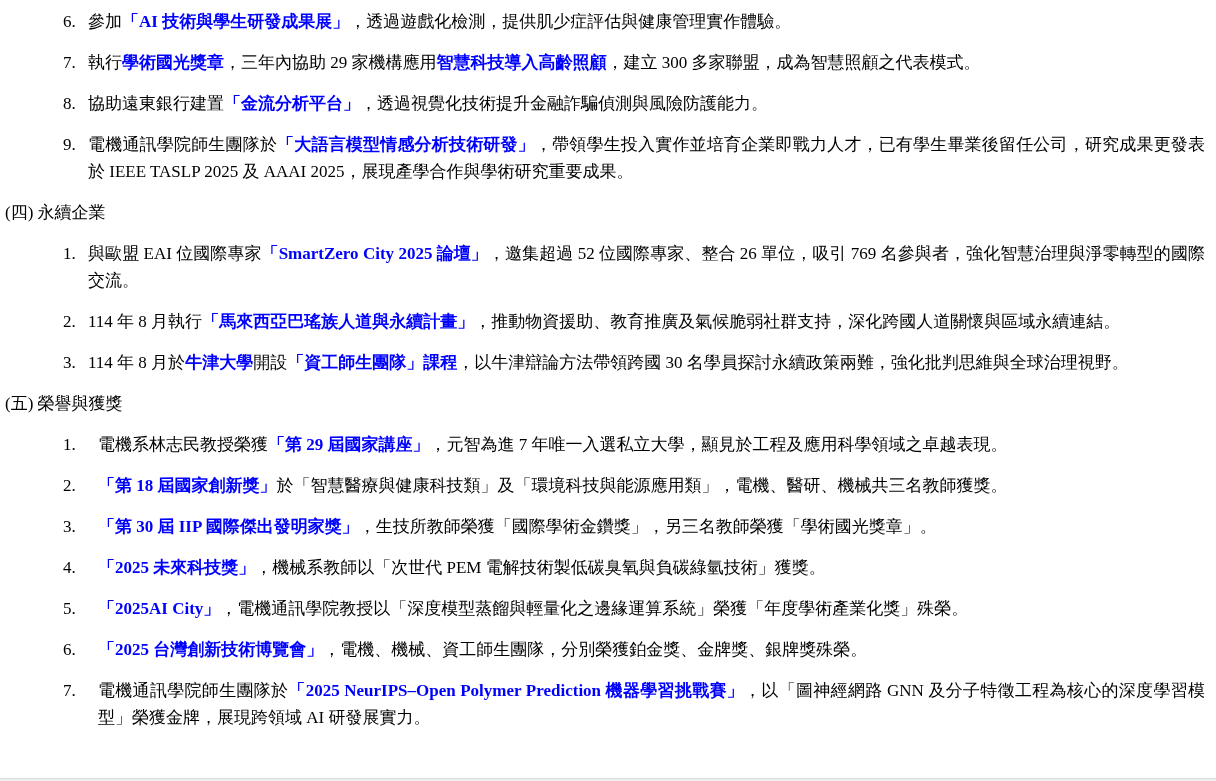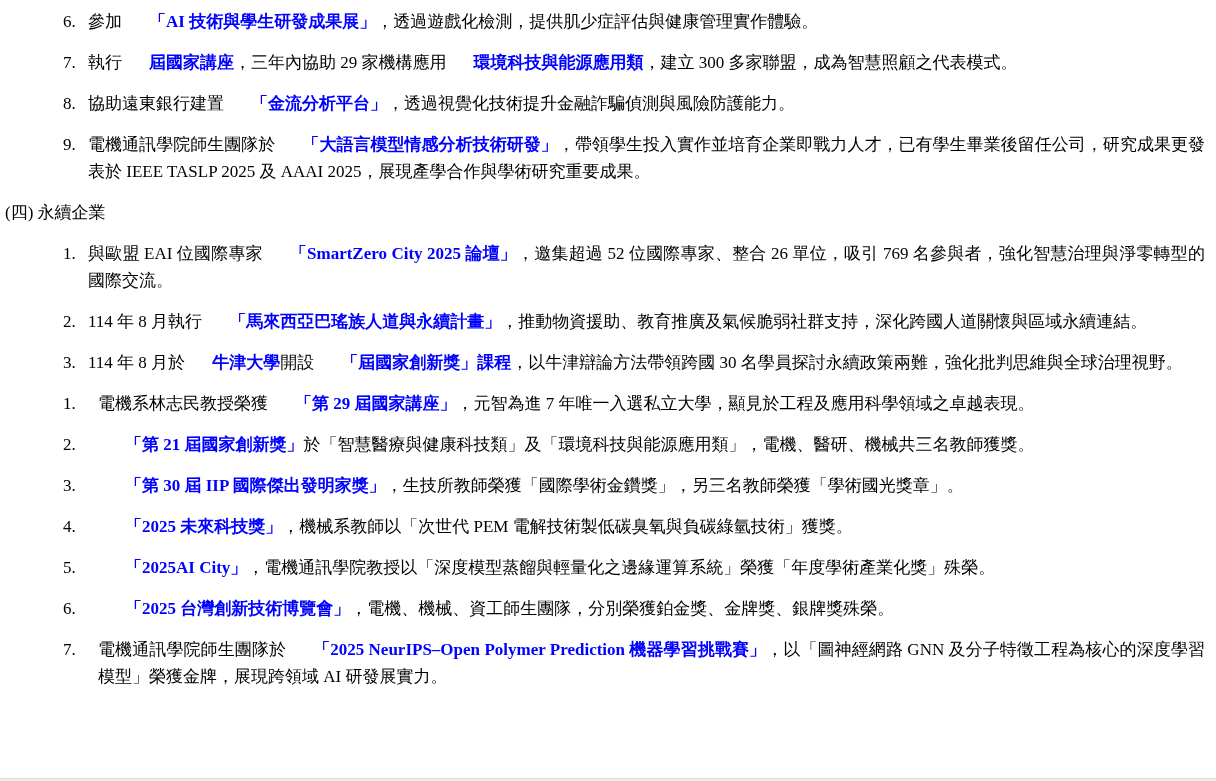--- a/index.html
+++ b/index.html
@@ -36,21 +36,20 @@
     flex: 1;
     text-align: justify;
   }
   .heading {
     margin: 0 0 14px 5px;
     line-height: 27px;
   }
   .em {
     color: #0000ff;
     font-weight: bold;
-    margin-left: 27px;
   }
   .bottom-edge {
     position: absolute;
     left: 0;
     bottom: 0;
     width: 100%;
     height: 2px;
     background: #ededed;
     border-top: 1px solid #dcdcdc;
   }
@@ -60,21 +59,21 @@
 
 <div class="doc">
 
   <div class="li list-a">
     <span class="num">6.</span>
     <span class="txt"><span class="run">參加</span><span class="run em">「AI 技術與學生研發成果展」</span><span class="run">，透過遊戲化檢測，提供肌少症評估與健康管理實作體驗。</span></span>
   </div>
 
   <div class="li list-a">
     <span class="num">7.</span>
-    <span class="txt"><span class="run">執行</span><span class="run em">屆國家講座</span><span class="run">，三年內協助 29 家機構應用</span><span class="run em">環境科技與能源應用類</span><span class="run">，建立 300 多家聯盟，成為智慧照顧之代表模式。</span></span>
+    <span class="txt"><span class="run">執行</span><span class="run em">學術國光獎章</span><span class="run">，三年內協助 29 家機構應用</span><span class="run em">智慧科技導入高齡照顧</span><span class="run">，建立 300 多家聯盟，成為智慧照顧之代表模式。</span></span>
   </div>
 
   <div class="li list-a">
     <span class="num">8.</span>
     <span class="txt"><span class="run">協助遠東銀行建置</span><span class="run em">「金流分析平台」</span><span class="run">，透過視覺化技術提升金融詐騙偵測與風險防護能力。</span></span>
   </div>
 
   <div class="li list-a">
     <span class="num">9.</span>
     <span class="txt"><span class="run">電機通訊學院師生團隊於</span><span class="run em">「大語言模型情感分析技術研發」</span><span class="run">，帶領學生投入實作並培育企業即戰力人才，已有學生畢業後留任公司，研究成果更發表於 IEEE TASLP 2025 及 AAAI 2025，展現產學合作與學術研究重要成果。</span></span>
@@ -87,32 +86,33 @@
     <span class="txt"><span class="run">與歐盟 EAI 位國際專家</span><span class="run em">「SmartZero City 2025 論壇」</span><span class="run">，邀集超過 52 位國際專家、整合 26 單位，吸引 769 名參與者，強化智慧治理與淨零轉型的國際交流。</span></span>
   </div>
 
   <div class="li list-a">
     <span class="num">2.</span>
     <span class="txt"><span class="run">114 年 8 月執行</span><span class="run em">「馬來西亞巴瑤族人道與永續計畫」</span><span class="run">，推動物資援助、教育推廣及氣候脆弱社群支持，深化跨國人道關懷與區域永續連結。</span></span>
   </div>
 
   <div class="li list-a">
     <span class="num">3.</span>
-    <span class="txt"><span class="run">114 年 8 月於</span><span class="run em">牛津大學</span><span class="run">開設</span><span class="run em">「屆國家創新獎」課程</span><span class="run">，以牛津辯論方法帶領跨國 30 名學員探討永續政策兩難，強化批判思維與全球治理視野。</span></span>
+    <span class="txt"><span class="run">114 年 8 月於</span><span class="run em">牛津大學</span><span class="run">開設</span><span class="run em">「資工師生團隊」課程</span><span class="run">，以牛津辯論方法帶領跨國 30 名學員探討永續政策兩難，強化批判思維與全球治理視野。</span></span>
   </div>
 
+  <div class="heading">(五) 榮譽與獲獎</div>
 
   <div class="li list-b">
     <span class="num">1.</span>
     <span class="txt"><span class="run">電機系林志民教授榮獲</span><span class="run em">「第 29 屆國家講座」</span><span class="run">，元智為進 7 年唯一入選私立大學，顯見於工程及應用科學領域之卓越表現。</span></span>
   </div>
 
   <div class="li list-b">
     <span class="num">2.</span>
-    <span class="txt"><span class="run em">「第 21 屆國家創新獎」</span><span class="run">於「智慧醫療與健康科技類」及「環境科技與能源應用類」，電機、醫研、機械共三名教師獲獎。</span></span>
+    <span class="txt"><span class="run em">「第 18 屆國家創新獎」</span><span class="run">於「智慧醫療與健康科技類」及「環境科技與能源應用類」，電機、醫研、機械共三名教師獲獎。</span></span>
   </div>
 
   <div class="li list-b">
     <span class="num">3.</span>
     <span class="txt"><span class="run em">「第 30 屆 IIP 國際傑出發明家獎」</span><span class="run">，生技所教師榮獲「國際學術金鑽獎」，另三名教師榮獲「學術國光獎章」。</span></span>
   </div>
 
   <div class="li list-b">
     <span class="num">4.</span>
     <span class="txt"><span class="run em">「2025 未來科技獎」</span><span class="run">，機械系教師以「次世代 PEM 電解技術製低碳臭氧與負碳綠氫技術」獲獎。</span></span>

